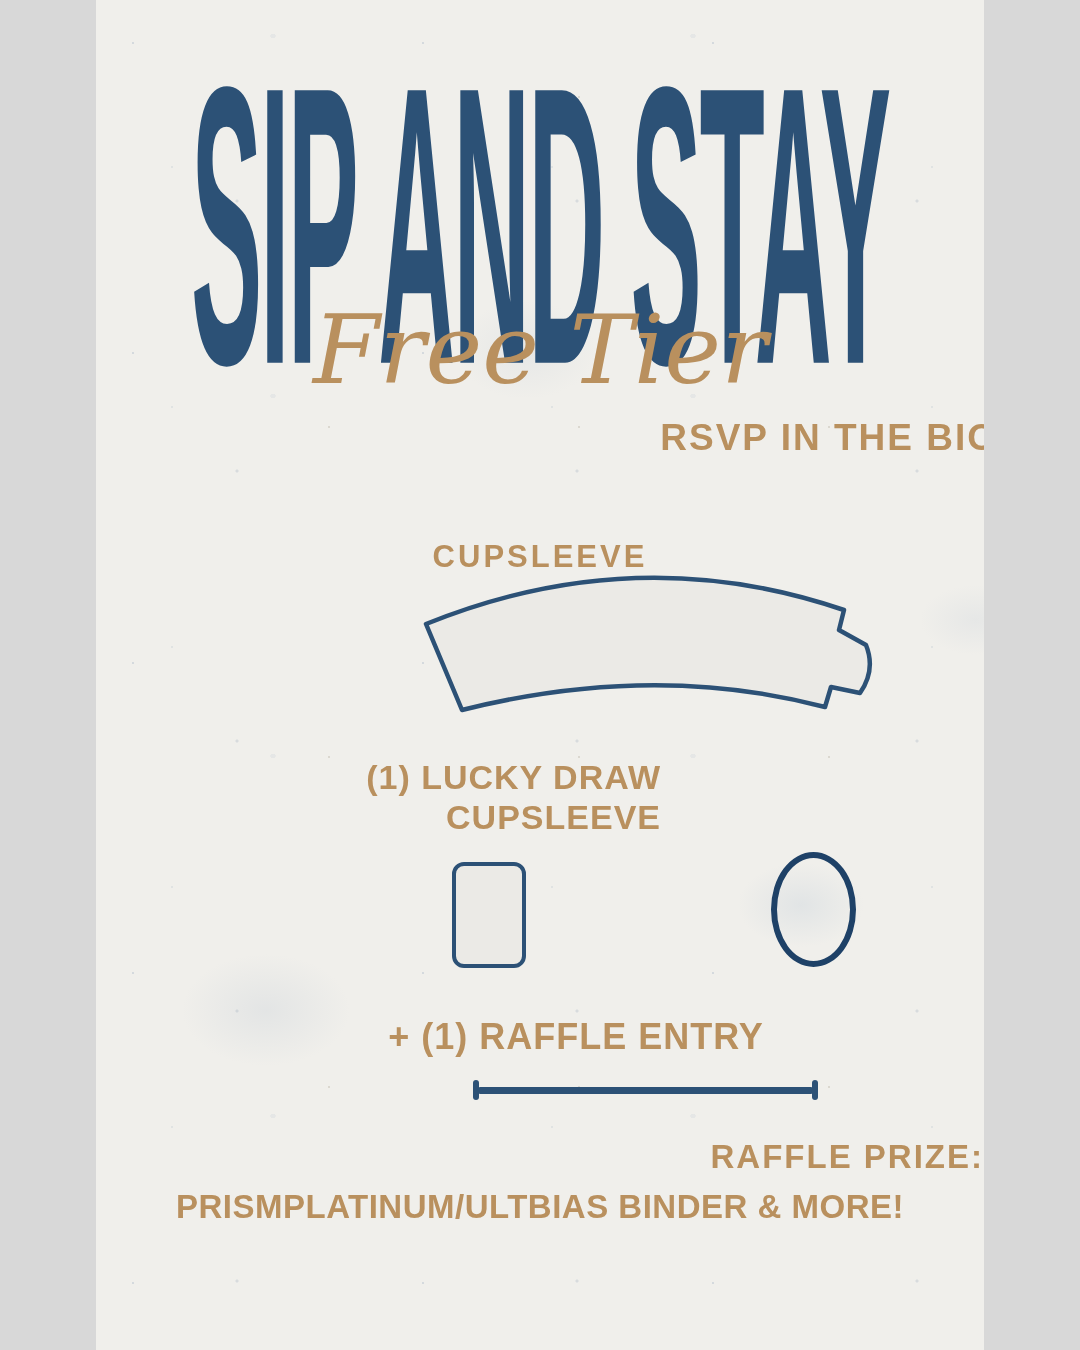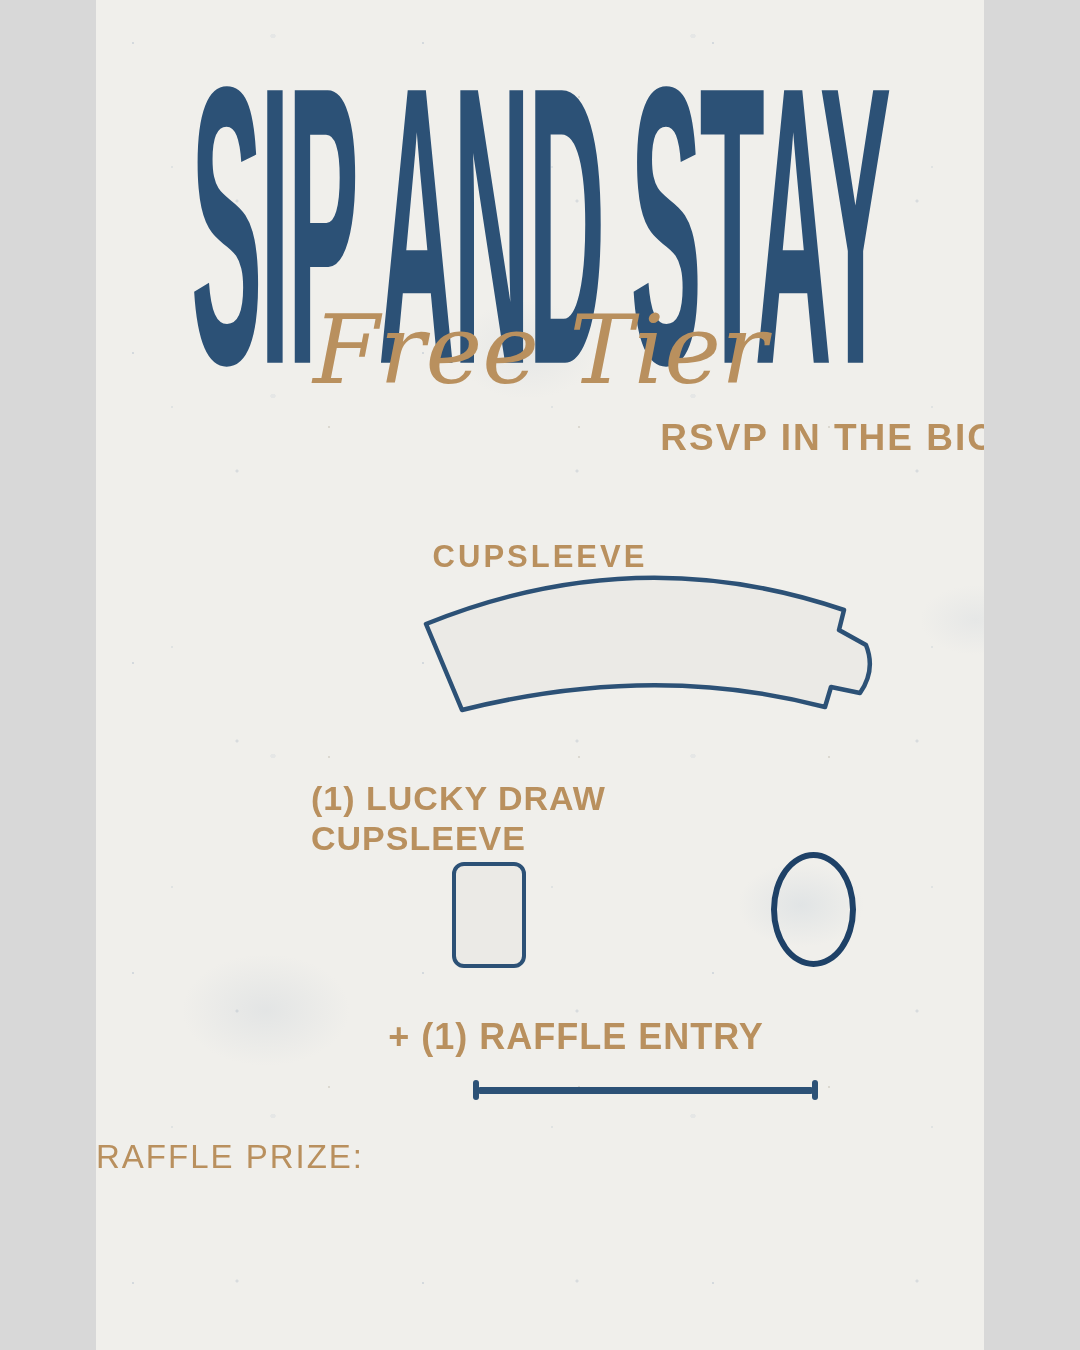--- a/index.html
+++ b/index.html
@@ -46,21 +46,21 @@
     z-index:3;
   }
   .cupsleeve-label{
     position:absolute;top:507px;left:0;width:100%;
     text-align:center;font-weight:bold;font-size:31px;
     letter-spacing:3px;color:#b9905e;margin-top:32px;
   }
   .cupsleeve-svg{position:absolute;left:316px;top:556px;overflow:visible;}
   .cupsleeve-svg path{fill:#ebeae6;stroke-width:4.5;stroke-linejoin:round;stroke-linecap:round;}
 
-  .item-col{position:absolute;top:757px;width:350px;text-align:left;margin-top:21px;}
+  .item-col{position:absolute;top:757px;width:350px;text-align:right;}
   .item-col.left{left:215px;}
   .item-col.right{left:540px;}
   .item-label{font-weight:bold;font-size:34px;line-height:40px;letter-spacing:1px;color:#b9905e;white-space:nowrap;}
 
   .photocard{
     position:absolute;left:356px;top:862px;width:66px;height:98px;
     background:#ebeae6;border:4px solid #2c5176;border-radius:12px;
   }
   .sticker{
     position:absolute;left:675px;top:852px;width:73px;height:103px;
@@ -74,21 +74,21 @@
   }
   .divider{
     position:absolute;top:1080px;left:377px;width:345px;height:20px;
     display:flex;align-items:center;
   }
   .divider .cap{width:6px;height:20px;background:#2c5176;border-radius:3px;flex:0 0 auto;}
   .divider .bar{flex:1 1 auto;height:7px;background:#2c5176;border-radius:4px;margin:0 -2px;}
 
   .prize-heading{
     position:absolute;top:1138px;left:0;width:100%;
-    text-align:left;font-weight:normal;font-size:33px;
+    text-align:right;font-weight:bold;font-size:33px;
     letter-spacing:2px;color:#b9905e;white-space:nowrap;
   }
   .prize-detail{
     position:absolute;top:1188px;left:0;width:100%;
     text-align:center;font-weight:bold;font-size:33px;
     letter-spacing:0.5px;color:#b9905e;white-space:nowrap;
   }
 </style>
 </head>
 <body>
@@ -128,14 +128,15 @@
   <div class="raffle-entry">+ (1) RAFFLE ENTRY</div>
 
   <div class="divider">
     <span class="cap"></span>
     <span class="bar"></span>
     <span class="cap"></span>
   </div>
 
   <div class="prize-heading">RAFFLE PRIZE:</div>
 
+  <div class="prize-detail">PRISMPLATINUM/ULTBIAS BINDER &amp; MORE!</div>
 
 </div>
 
 </body></html>

